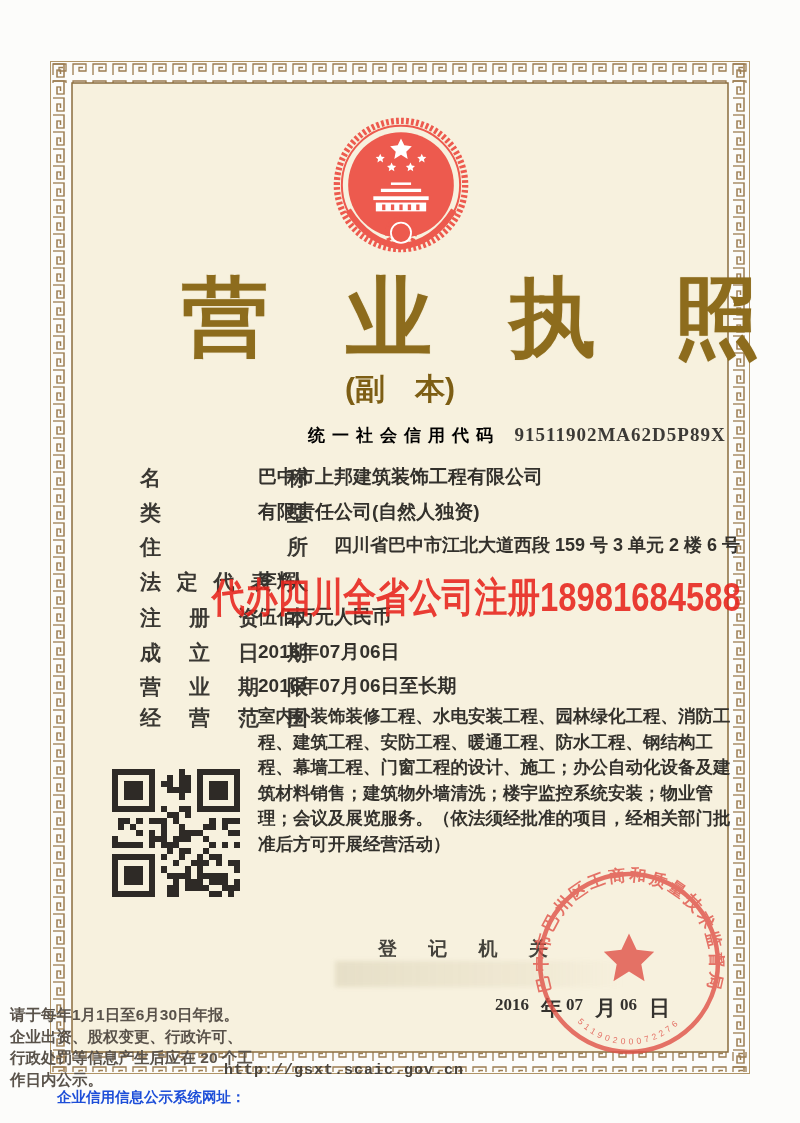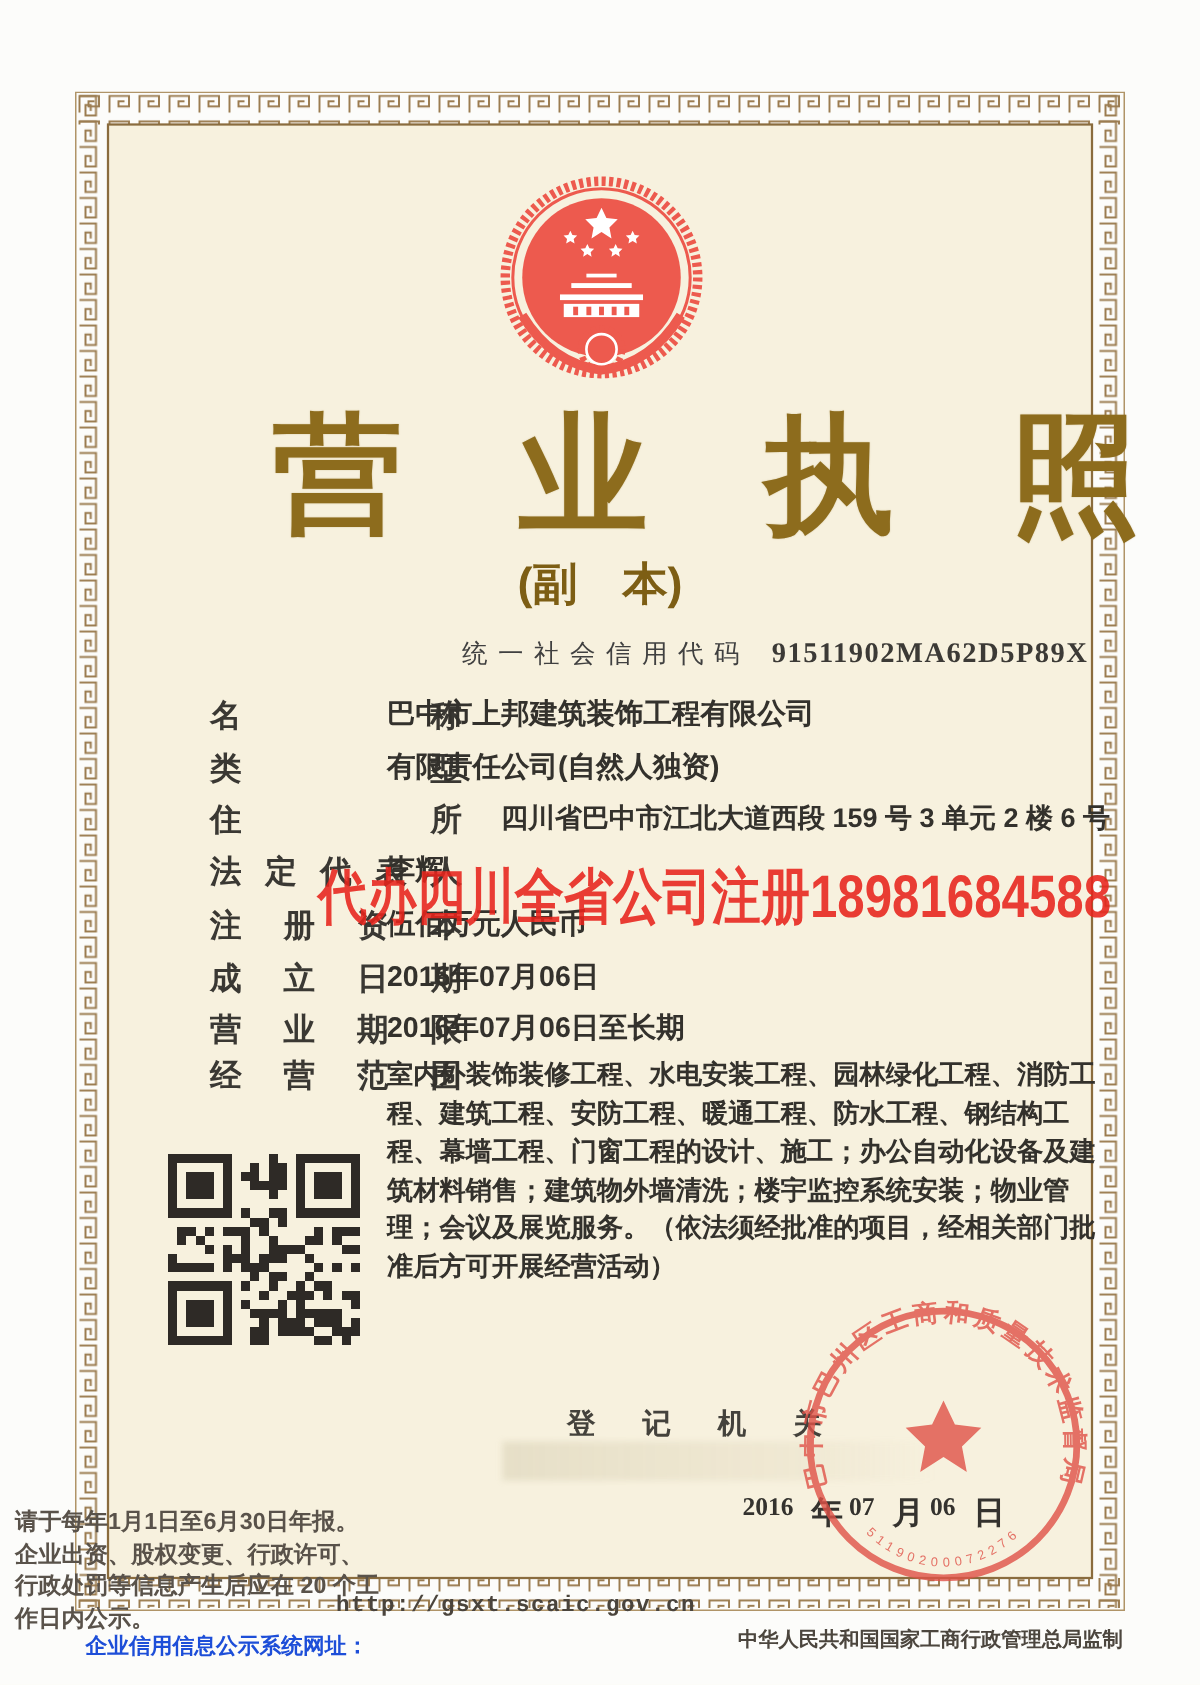--- a/index.html
+++ b/index.html
@@ -8,21 +8,21 @@
   
   #frame{position:absolute;left:50px;top:61px;}
   
   .emblem{position:absolute;left:325px;top:112px;width:152px;height:156px;}
   
   .title{position:absolute;left:182px;top:274px;font-size:86px;line-height:1;font-weight:bold;
          letter-spacing:27px;color:#8d6c1d;text-shadow:0 0 1px rgba(141,108,29,.4);}
   .subtitle{position:absolute;left:0;right:0;top:369px;text-align:center;font-size:30px;
             font-weight:bold;color:#7d5e14;}
   .credit-row{position:absolute;left:308px;top:424px;white-space:nowrap;}
-  .credit-label{font-size:17px;font-weight:normal;letter-spacing:7px;color:#404040;}
+  .credit-label{font-size:17px;font-weight:bold;letter-spacing:7px;color:#000000;}
   .credit-code{font-size:19px;font-weight:bold;font-family:"Liberation Serif",serif;
                color:#3c3a36;letter-spacing:1px;margin-left:10px;}
   
   .field-row{position:absolute;left:0;width:100%;}
   .f-label{position:absolute;left:140px;width:168px;font-size:21px;font-weight:bold;color:#3a3833;
            text-align:justify;text-align-last:justify;line-height:1.2;}
   .f-value{position:absolute;left:258px;top:-1px;width:482px;font-size:19px;font-weight:bold;
            color:#33312c;line-height:25.5px;}
   .row-0{top:465px}.row-1{top:500px}.row-2{top:534px}.row-3{top:569px}
   .row-4{top:605px}.row-5{top:640px}.row-6{top:674px}.row-7{top:705px}
@@ -298,15 +298,14 @@
       <textPath href="#seal-bottom-arc" startOffset="50%" text-anchor="middle">51190200072276</textPath>
     </text>
   </svg>
 
   <div class="annual-note">请于每年1月1日至6月30日年报。
 企业出资、股权变更、行政许可、
 行政处罚等信息产生后应在 20 个工
 作日内公示。</div>
   <div class="url">http://gsxt.scaic.gov.cn</div>
   <div class="site-label">企业信用信息公示系统网址：</div>
-  <div class="issuer">中华人民共和国国家工商行政管理总局监制</div>
 
 </div>
 
 </body></html>

